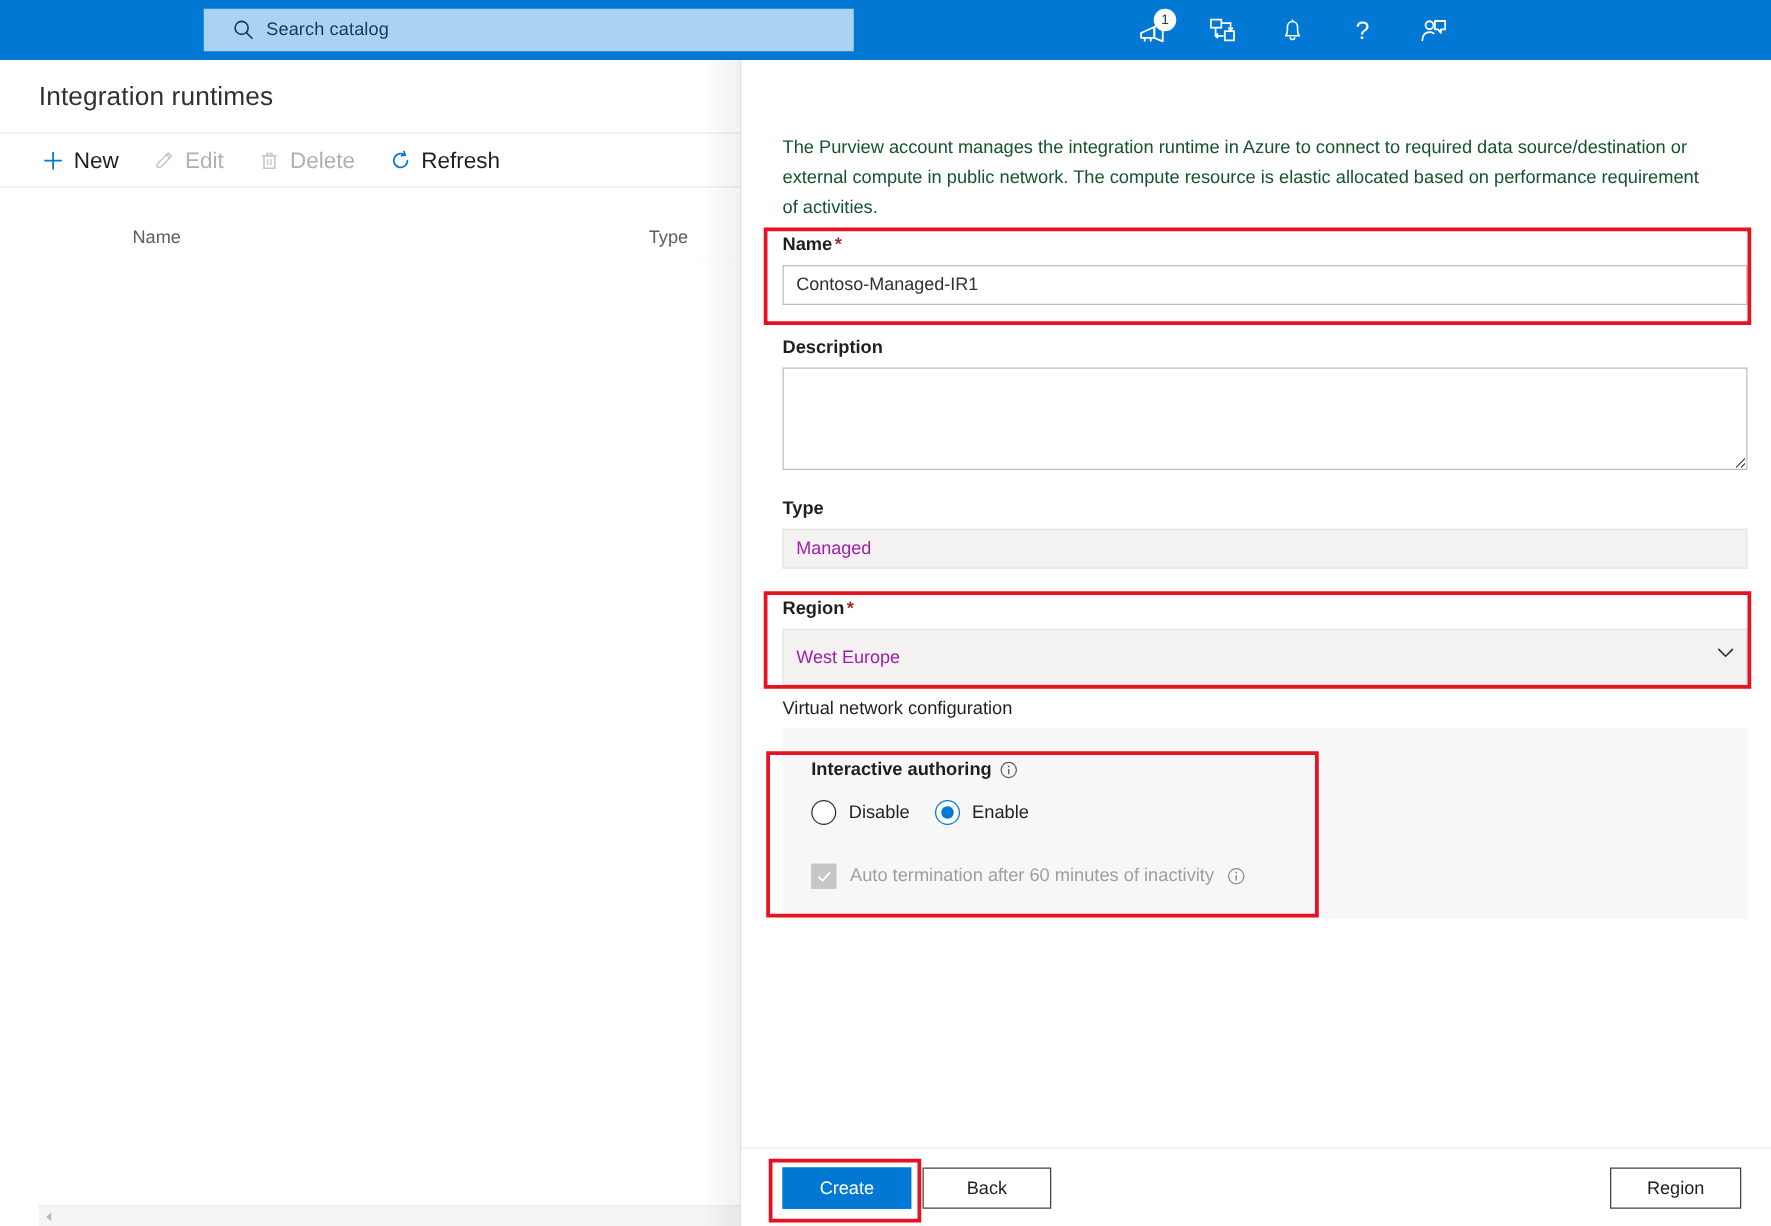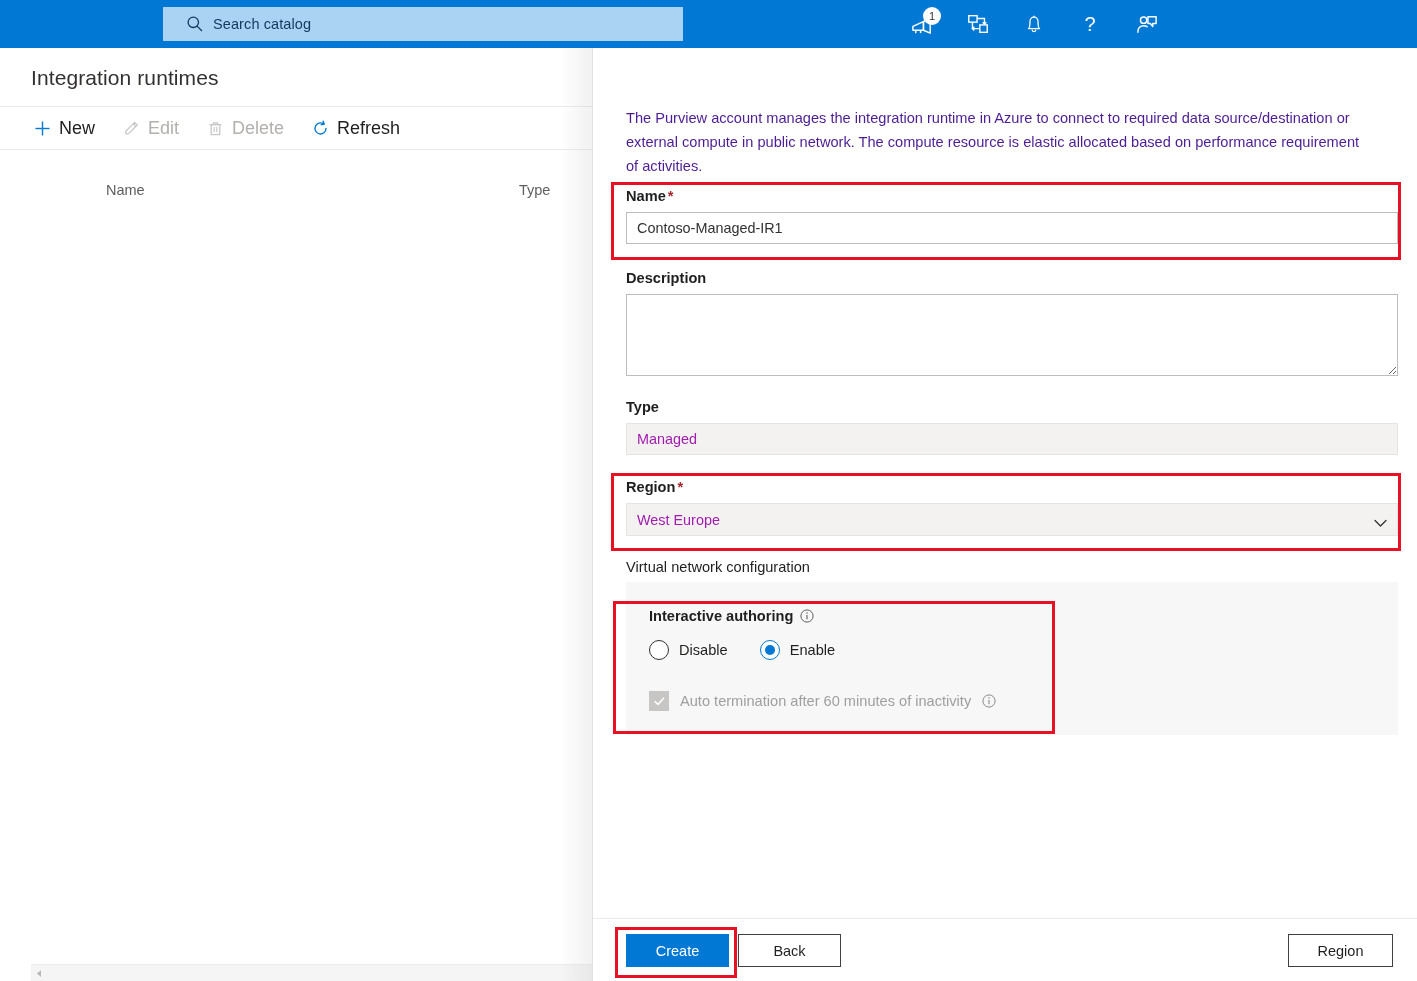--- a/index.html
+++ b/index.html
@@ -128,21 +128,21 @@
     border-left: 1px solid #e1e1e1;
   }
   #panel-title {
     position: absolute; left: 33px; top: 12px;
     font-size: 20.5px; color: #201f1e; font-weight: 600;
     letter-spacing: -.1px;
   }
   #panel-desc {
     position: absolute; left: 33px; top: 58px;
     width: 748px;
-    font-size: 14.6px; line-height: 24px; color: #4c1d95;
+    font-size: 14.6px; line-height: 24px; color: #14532d;
   }
   .field-label {
     font-size: 14.6px; color: #201f1e; font-weight: 600;
   }
   .req { color: #a4262c; font-weight: 600; margin-left: 2px; }
   .txtinput {
     width: 100%; height: 32px;
     border: 1px solid #bdbdbd; background: #fff;
     font-family: "Liberation Sans", sans-serif;
     font-size: 14.4px; color: #323130;
@@ -165,41 +165,41 @@
     font-family: "Liberation Sans", sans-serif; font-size: 14.4px;
     color: #323130; padding: 6px 10px; outline: none; resize: vertical;
   }
 
   #f-type-label { position: absolute; left: 33px; top: 351px; }
   #f-type-input { position: absolute; left: 33px; top: 375px; width: 772px; }
 
   #f-region-label { position: absolute; left: 33px; top: 431px; }
   #f-region-wrap { position: absolute; left: 33px; top: 455px; width: 772px; height: 33px; }
   #f-region-input {
-    width: 100%; height: 33px; padding-right: 18px;
+    width: 100%; height: 45px; padding-right: 18px;
   }
   #region-chevron {
     position: absolute; right: 11px; top: 11px; width: 13px; height: 9px;
     pointer-events: none;
   }
 
   #f-vnet-label { position: absolute; left: 33px; top: 511px; font-weight: 400; }
 
   #vnet-panel {
     position: absolute; left: 33px; top: 534px;
     width: 772px; height: 153px;
     background: #f7f7f7;
   }
   #ia-label {
     position: absolute; left: 56px; top: 560px;
     display: flex; align-items: center; gap: 7px;
   }
   #ia-label .lbl { font-size: 14.6px; color: #201f1e; font-weight: 600; }
 
-  .radio-row { position: absolute; left: 56px; top: 592px; display: flex; align-items: center; gap: 32px; }
+  .radio-row { position: absolute; left: 56px; top: 592px; display: flex; align-items: center; gap: 20px; }
   .radio { display: flex; align-items: center; gap: 10px; cursor: pointer; }
   .rdot {
     width: 20px; height: 20px; border-radius: 50%;
     border: 1.6px solid #323130; background: #fff;
     position: relative; flex: 0 0 auto;
   }
   .rdot.on { border-color: #0078d4; }
   .rdot.on::after {
     content: ""; position: absolute; left: 4px; top: 4px;
     width: 10px; height: 10px; border-radius: 50%; background: #0078d4;

